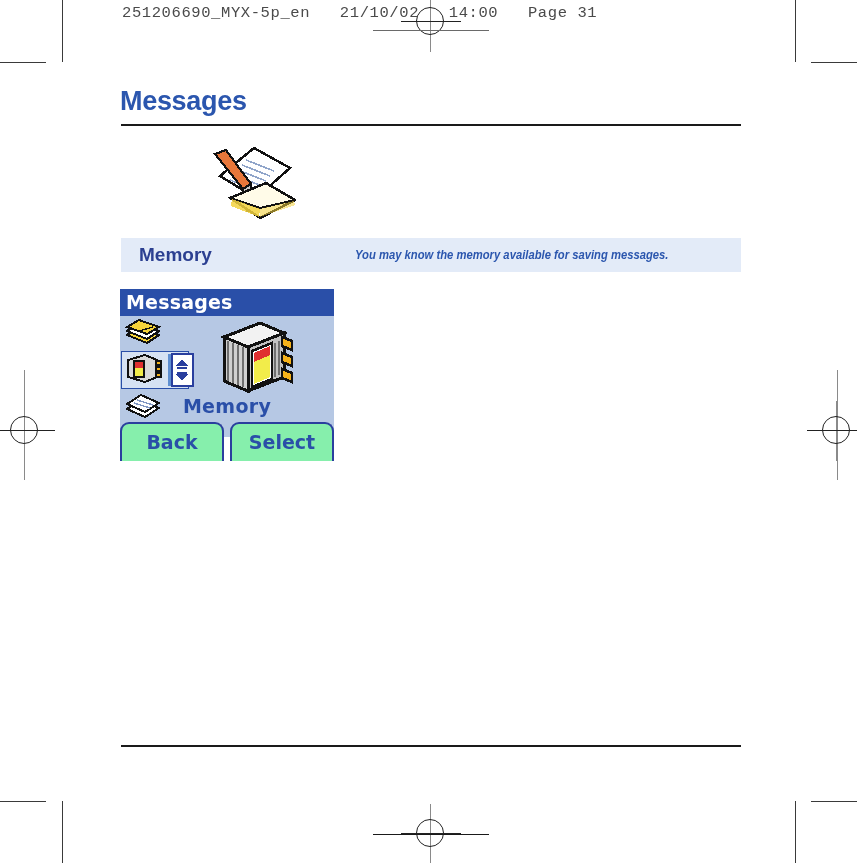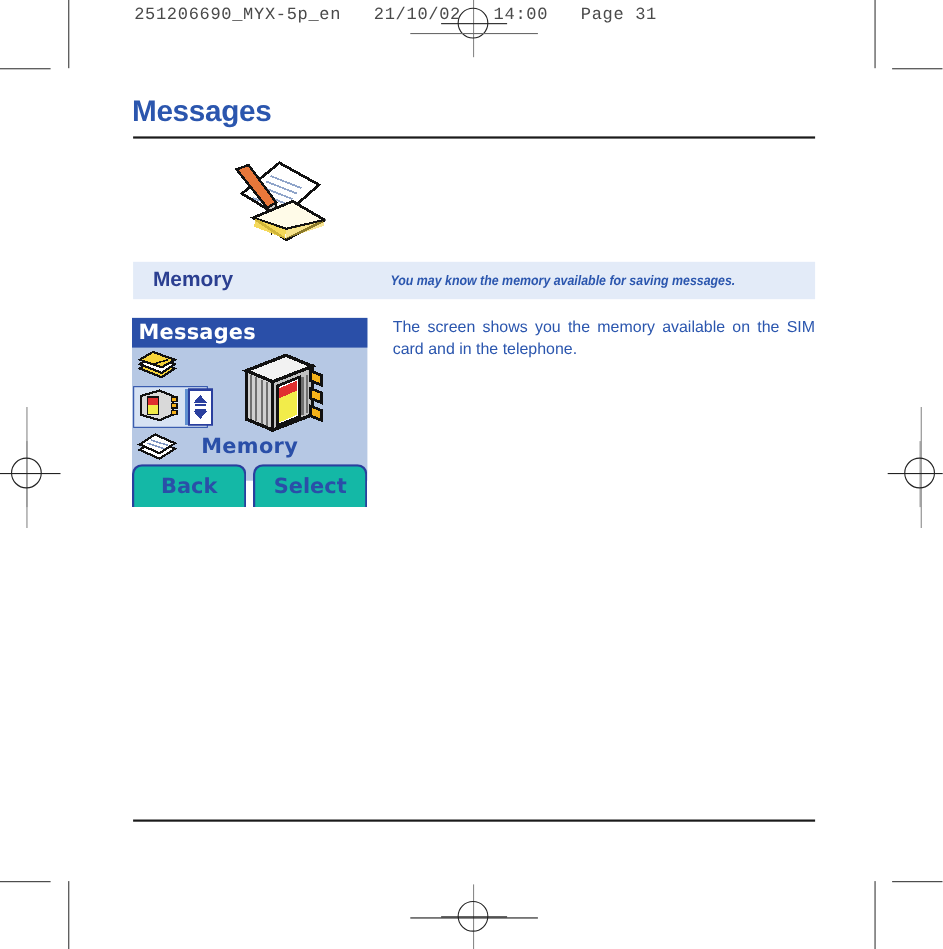--- a/index.html
+++ b/index.html
@@ -218,21 +218,21 @@
     left: 0;
     top: 133px;
     width: 214px;
     height: 39px;
   }
   .softkey {
     position: absolute;
     top: 0;
     width: 104px;
     height: 39px;
-    background: #14b8a6;
+    background: #86efac;
     border: 2px solid #2a3f9e;
     border-bottom: none;
     border-radius: 9px 9px 0 0;
     box-sizing: border-box;
     color: #2a4fa8;
     font-family: "DejaVu Sans", sans-serif;
     font-size: 19px;
     font-weight: bold;
     text-align: center;
     line-height: 36px;
@@ -444,18 +444,17 @@
       <div class="phone-label">Memory</div>
     </div>
 
     <div class="softkeys">
       <div class="softkey left">Back</div>
       <div class="softkey right">Select</div>
     </div>
   </div>
 
   <div class="body-col">
-    <p>The screen shows you the memory available on the SIM card and in the telephone.</p>
   </div>
 
   <div class="footer-rule"></div>
 
 </div>
 
 </body></html>

